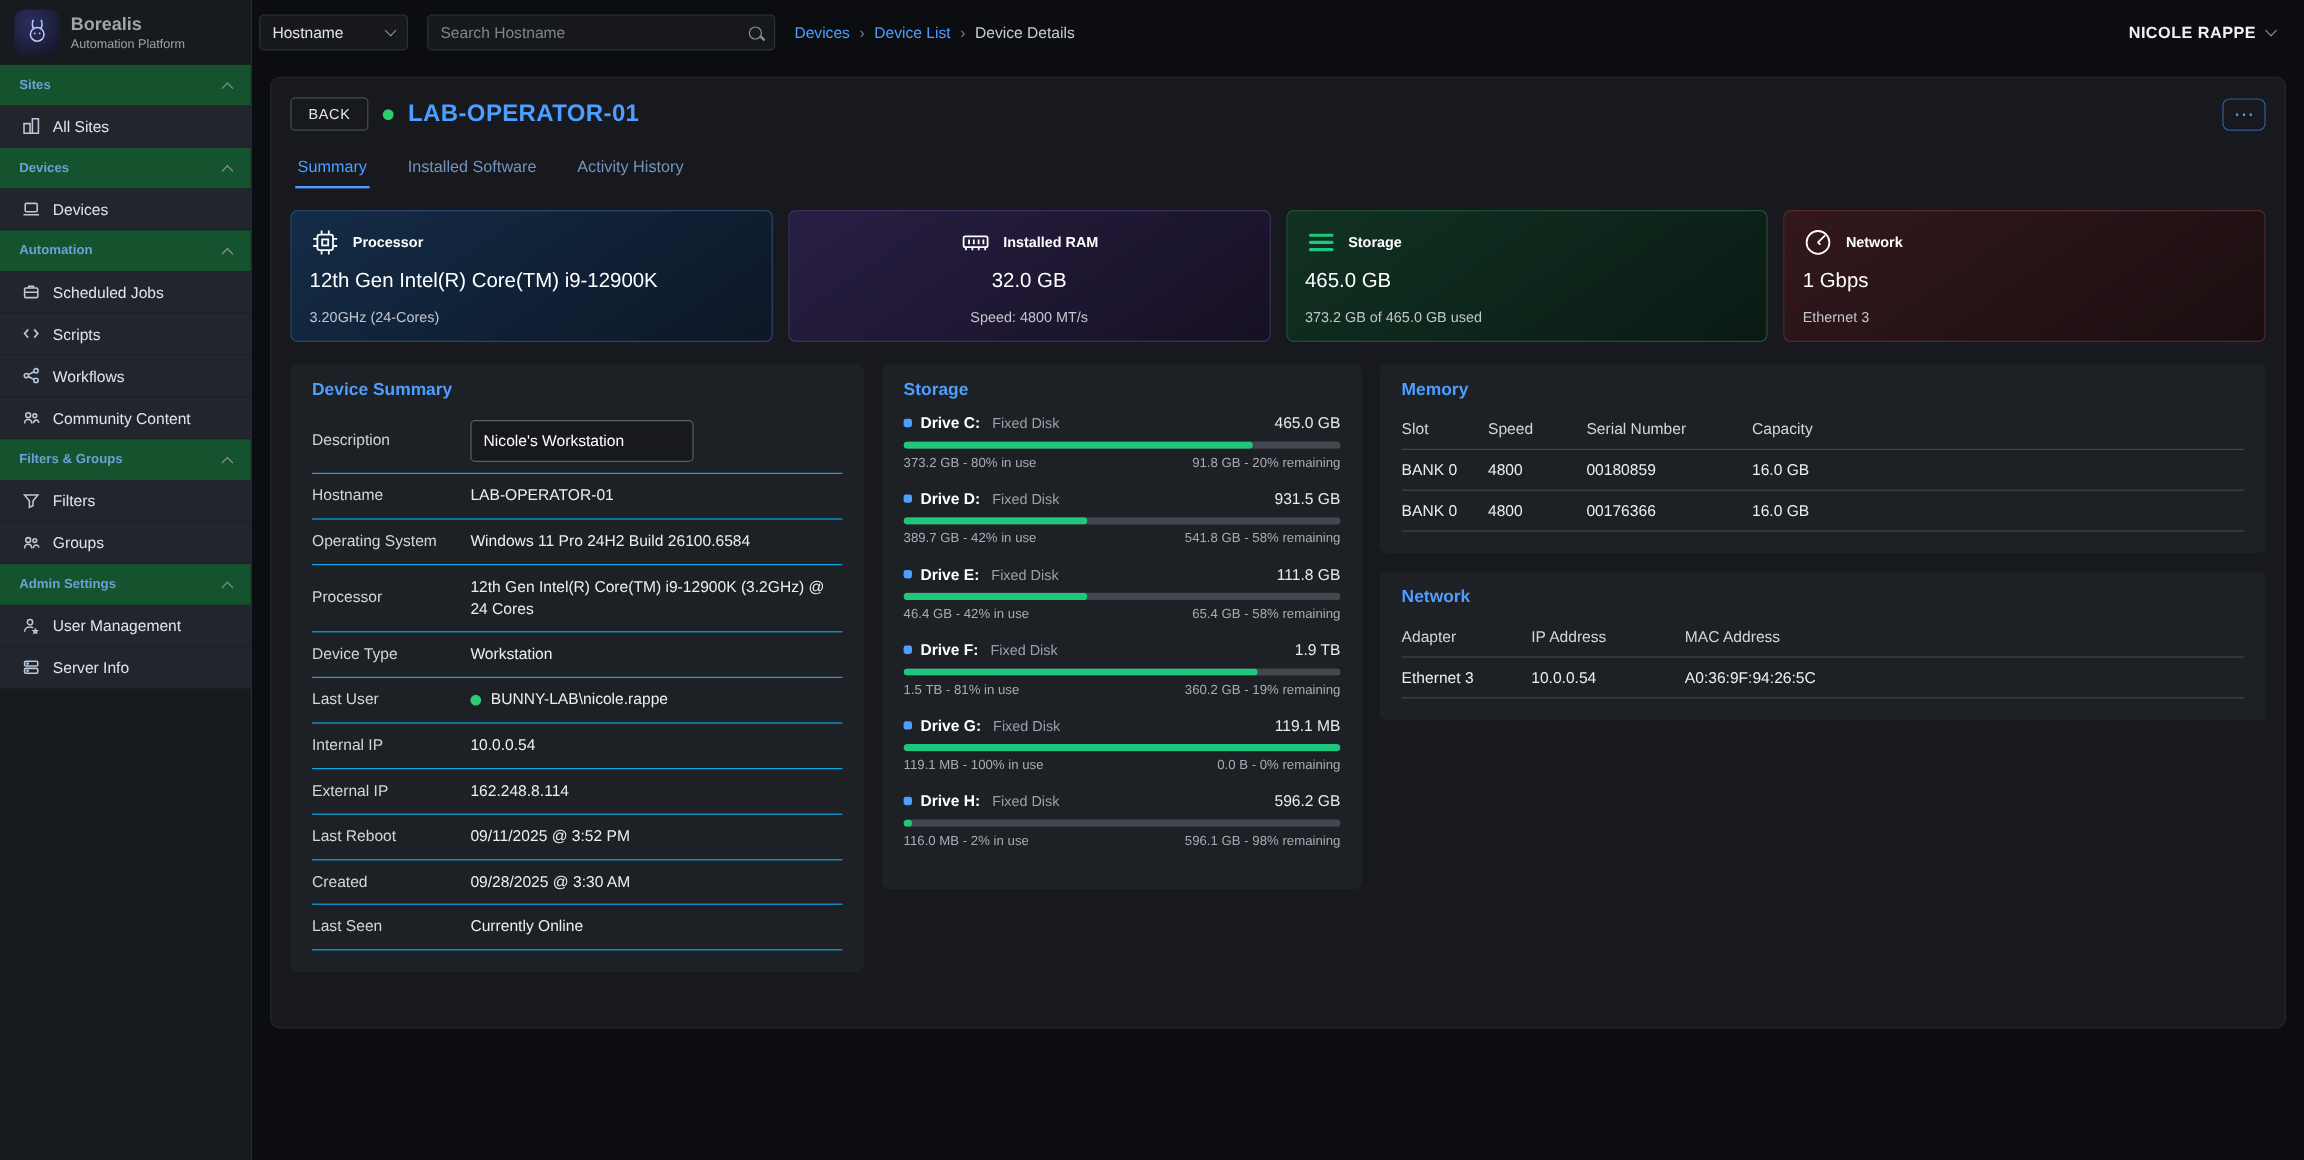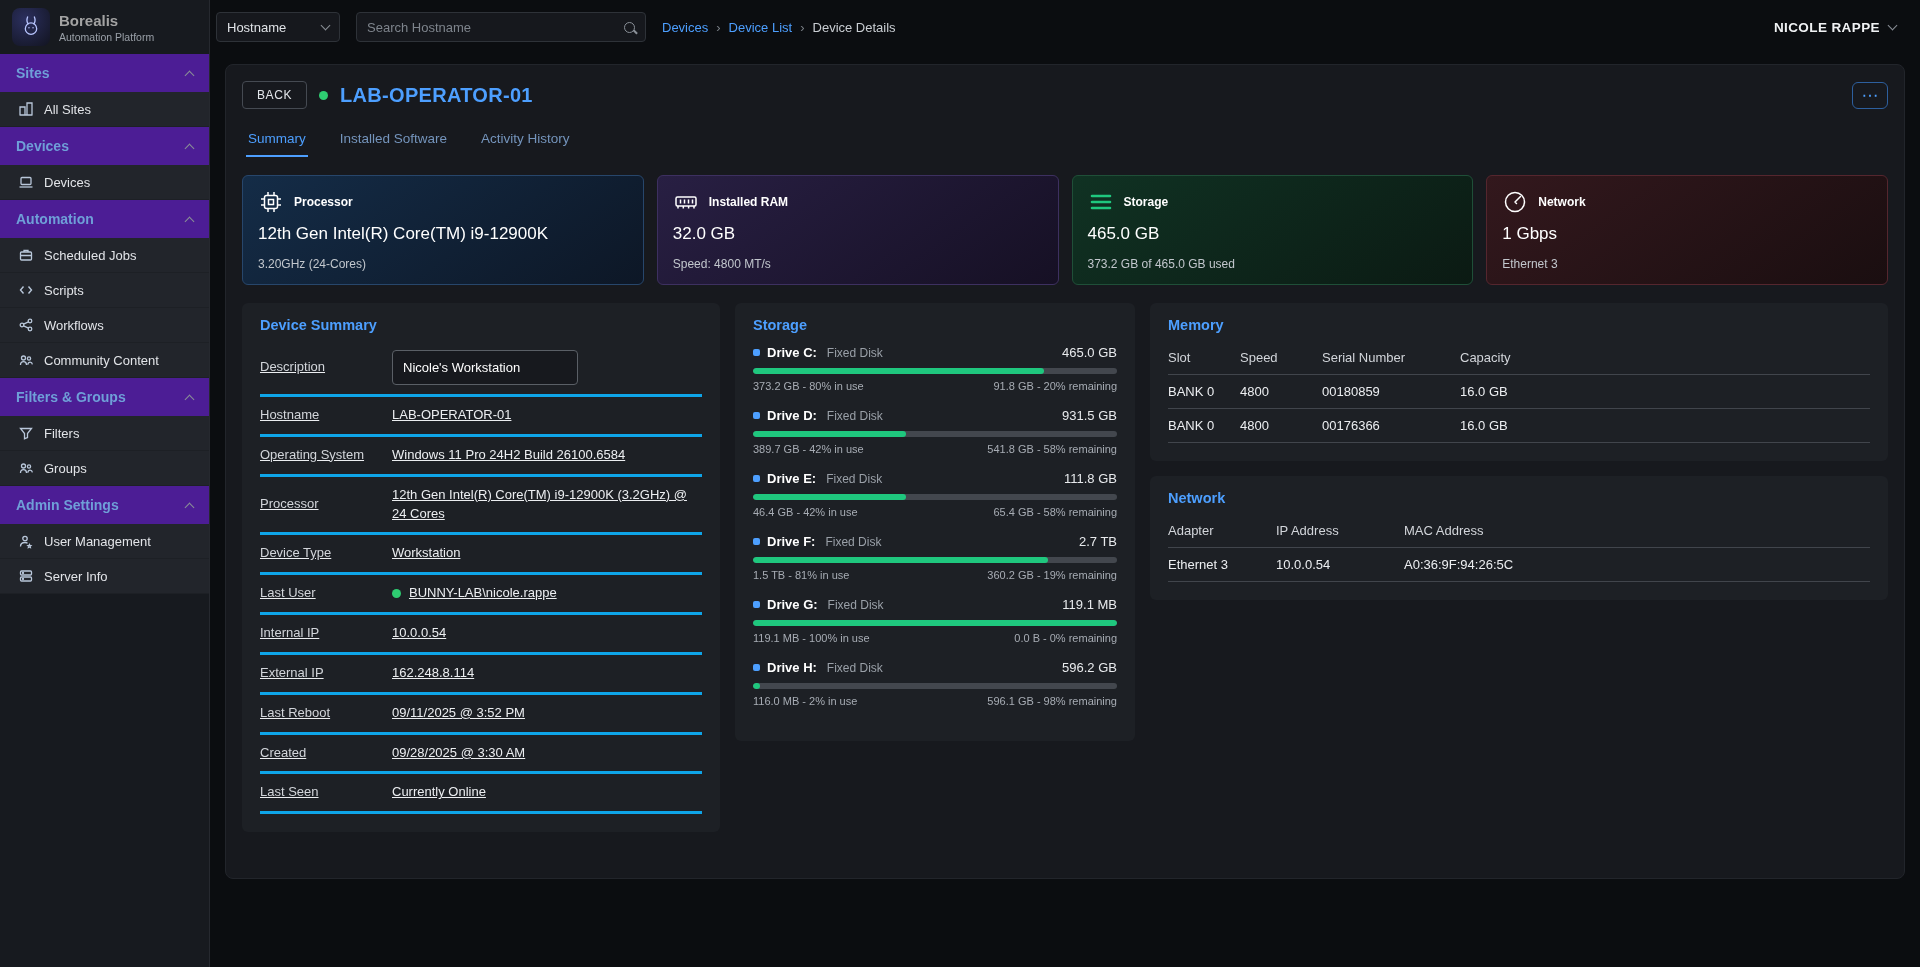--- a/index.html
+++ b/index.html
@@ -9,21 +9,21 @@
     background:#0b0d10; color:#e8eaed; font-size:13px;
   }
   .app { display:flex; width:100%; height:100%; }
 
   
   .sidebar { width:210px; min-width:210px; background:#171a1f; border-right:1px solid #26292f; height:100%; }
   .brand-row { display:flex; align-items:center; gap:9px; padding:8px 12px; height:54px; }
   .brand-logo { width:38px; height:38px; border-radius:8px; background:radial-gradient(circle at 35% 30%, #2b2f5e, #121420); display:flex; align-items:center; justify-content:center; }
   .brand-name { font-size:15px; font-weight:700; color:#a3a3a3; }
   .brand-sub { font-size:10.5px; color:#9aa0a8; margin-top:2px; }
-  .side-header { display:flex; justify-content:space-between; align-items:center; padding:11px 16px; background:#4c1d95; color:#6f9fd8; font-weight:700; font-size:14px; cursor:pointer; }
+  .side-header { display:flex; justify-content:space-between; align-items:center; padding:11px 16px; background:#14532d; color:#6f9fd8; font-weight:700; font-size:11px; cursor:pointer; }
   .side-item { display:flex; align-items:center; gap:10px; padding:9px 18px; background:#22252b; color:#e2e4e8; font-size:13px; cursor:pointer; border-bottom:1px solid #1d2025; }
   .side-item .sicon { display:flex; width:16px; justify-content:center; }
   .chev { display:inline-block; width:7px; height:7px; border-right:1.6px solid #8a8f96; border-bottom:1.6px solid #8a8f96; }
   .chev.up { transform:rotate(-135deg); margin-top:4px; }
   .chev.down { transform:rotate(45deg); margin-bottom:3px; }
 
   
   .main-col { flex:1; display:flex; flex-direction:column; background:#0b0d10; }
   .topbar { height:54px; display:flex; align-items:center; gap:16px; padding:0 24px 0 6px; }
   .hostname-select { width:124px; height:30px; background:#16181d; border:1px solid #2e3238; border-radius:4px; display:flex; align-items:center; justify-content:space-between; padding:0 10px; color:#dfe2e6; cursor:pointer; }
@@ -48,36 +48,36 @@
   .page-title { font-size:20px; color:#4d9fff; letter-spacing:.3px; }
   .more-btn { margin-left:auto; width:36px; height:27px; border:1px solid #2d5f9e; border-radius:6px; color:#4d9fff; background:transparent; font-size:17px; line-height:1; cursor:pointer; display:flex; align-items:center; justify-content:center; }
   .tabs { display:flex; gap:30px; margin-top:16px; padding-left:4px; }
   .tab { padding:6px 2px 9px; font-size:13.5px; color:#7494bc; cursor:pointer; }
   .tab.active { color:#4d9fff; border-bottom:2px solid #4d9fff; }
 
   
   .cards { display:grid; grid-template-columns:repeat(4,1fr); gap:13px; margin-top:18px; }
   .card { border-radius:6px; padding:13px 15px; height:110px; display:flex; flex-direction:column; border:1px solid transparent; }
   .card-cpu     { background:linear-gradient(145deg,#142c47 0%,#0d1726 100%); border-color:#27466b; }
-  .card-ram     { background:linear-gradient(145deg,#281f43 0%,#161024 100%); border-color:#3d3060; }
+  .card-ram     { background:linear-gradient(145deg,#281f43 0%,#161024 100%); border-color:#3d3060;align-items:center; }
   .card-storage { background:linear-gradient(145deg,#103223 0%,#0b1a13 100%); border-color:#1f4f38; }
   .card-net     { background:linear-gradient(145deg,#33181d 0%,#1a0e10 100%); border-color:#55262e; }
   .card-head { display:flex; align-items:center; gap:10px; }
   .card-title { font-size:12px; font-weight:700; color:#ffffff; }
   .card-value { margin-top:9px; font-size:17px; color:#ffffff; }
   .card-footer { margin-top:auto; font-size:12px; color:#c2c7cd; }
 
   
   .grid { display:grid; grid-template-columns:478px 400px 1fr; gap:15px; margin-top:18px; align-items:start; }
   .panel { background:#1d2025; border-radius:6px; padding:14px 18px 18px; }
   .panel-title { color:#4d9fff; font-size:14.5px; margin-bottom:8px; }
   .right-col { display:flex; flex-direction:column; gap:15px; }
 
   
-  .ds-row { display:grid; grid-template-columns:132px 1fr; align-items:center; padding:9px 0; border-bottom:3px solid #0ea5e9; color:#eceef1;text-decoration:underline; }
+  .ds-row { display:grid; grid-template-columns:132px 1fr; align-items:center; padding:9px 0; border-bottom:1px solid #0ea5e9; color:#eceef1; }
   .ds-label { color:#d2d5da; padding-right:10px; line-height:1.3; }
   .ds-value { line-height:1.45; }
   .desc-input { width:186px; background:#17191e; border:1px solid #5a5f66; border-radius:4px; padding:9px 10px; color:#ffffff; font-size:13px; font-family:inherit; outline:none; }
   .ds-user { display:flex; align-items:center; gap:8px; }
 
   
   .drive { margin:12px 0 16px; }
   .drive-top { display:flex; align-items:center; gap:7px; }
   .bullet { width:7px; height:7px; border-radius:2px; background:#4d9fff; }
   .drive-name { font-weight:700; font-size:13px; color:#ffffff; }
@@ -437,21 +437,21 @@
                 <span>46.4 GB - 42% in use</span>
                 <span>65.4 GB - 58% remaining</span>
               </div>
             </div>
 
             <div class="drive">
               <div class="drive-top">
                 <span class="bullet"></span>
                 <span class="drive-name">Drive F:</span>
                 <span class="drive-type">Fixed Disk</span>
-                <span class="drive-size">2.7 TB</span>
+                <span class="drive-size">1.9 TB</span>
               </div>
               <div class="progress">
                   <div class="progress-fill" style="width: 81%;"></div>
                 </div>
               <div class="drive-bottom">
                 <span>1.5 TB - 81% in use</span>
                 <span>360.2 GB - 19% remaining</span>
               </div>
             </div>
 

